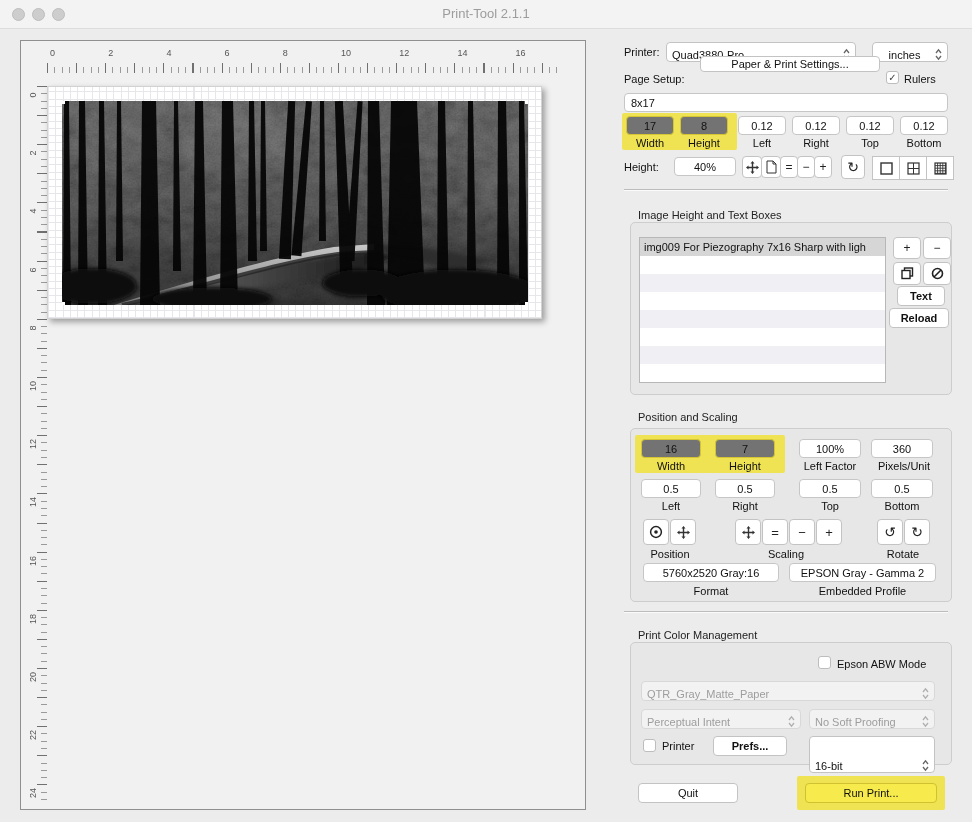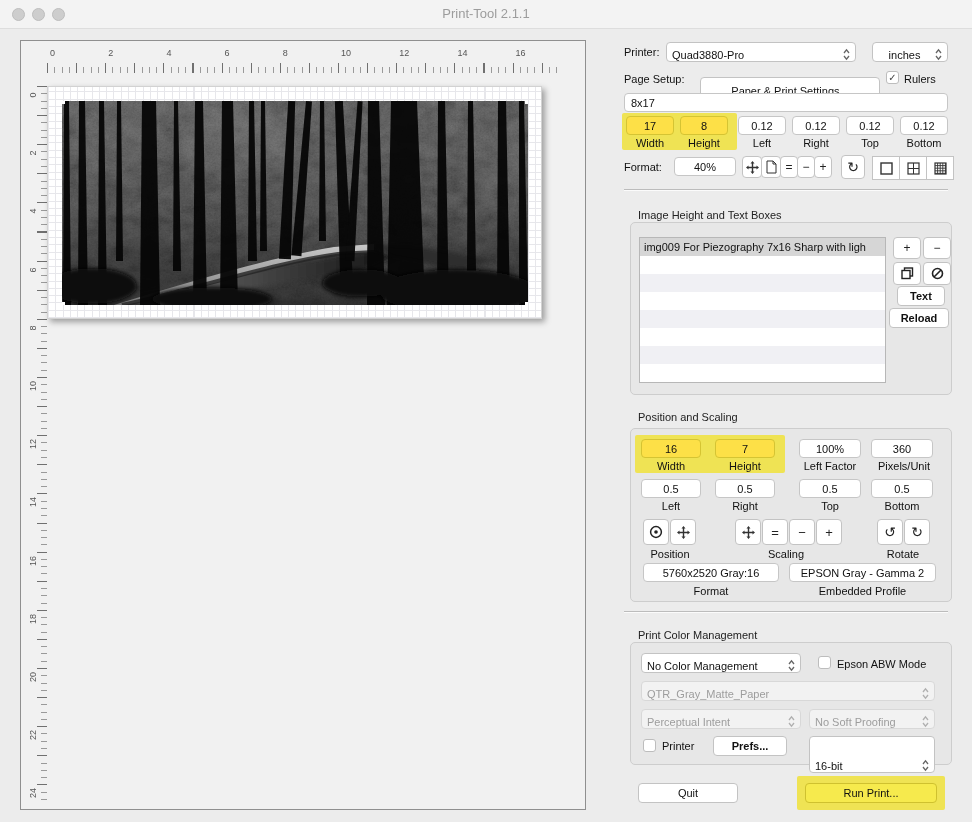--- a/index.html
+++ b/index.html
@@ -38,21 +38,21 @@
       repeating-linear-gradient(0deg,#e7e7eb 0 1px,transparent 1px 7.275px);
     box-shadow:3px 3px 6px rgba(0,0,0,0.35);}
   #pimg{position:absolute;left:14px;top:14px;width:466px;height:204px;background:#0b0b0b;}
   #pimg svg{display:block;width:100%;height:100%;}
   .handle{position:absolute;width:3px;height:3px;background:#fff;z-index:5;}
   
   .lab{position:absolute;font-size:11px;color:#111;white-space:nowrap;}
   .field{position:absolute;height:19px;line-height:19px;background:#fff;
     border:1px solid #c6c6c6;border-radius:4px;font-size:11px;text-align:center;
     box-sizing:border-box;}
-  .field.yel{background:#fde047;border-color:#d5c433;}
+  .field.yel{background:#737373;border-color:#d5c433;}
   .hl{position:absolute;background:#efe354;border-radius:2px;}
   .btn{position:absolute;background:#fff;border:1px solid #c3c3c3;border-radius:4px;
     font-size:11px;text-align:center;box-sizing:border-box;color:#111;
     display:flex;align-items:center;justify-content:center;}
   .btn.yelbtn{background:#f6ea4d;border-color:#cfc12f;}
   .sel{position:absolute;background:#fff;border:1px solid #c3c3c3;border-radius:4px;
     font-size:11px;display:flex;align-items:flex-end;padding:0 5px;box-sizing:border-box;}
   .sel .txt{overflow:hidden;white-space:nowrap;flex:1;}
   .sel .chev{margin-left:4px;flex:none;display:flex;}
   .sel.dis{color:#9d9d9d;background:#f2f2f2;border-color:#d8d8d8;}
@@ -226,41 +226,41 @@
   <div class="sel" style="left:872px;top:42px;width:76px;height:20px">
     <span class="txt" style="text-align:center">inches</span>
     <span class="chev">
         <svg width="7" height="13" viewBox="0 0 7 13">
           <path d="M1 5 L3.5 1.8 L6 5 M1 8 L3.5 11.2 L6 8" fill="none" stroke="#666" stroke-width="1.3"></path>
         </svg>
       </span>
   </div>
 
   <div class="lab" style="left:624px;top:73px">Page Setup:</div>
-  <div class="btn" style="left:700px;top:77px;width:180px;height:28px">Paper &amp; Print Settings...</div>
+  <div class="btn" style="left:700px;top:56px;width:180px;height:16px">Paper &amp; Print Settings...</div>
   <div class="cb" style="left:886px;top:71px">✓</div>
   <div class="lab" style="left:904px;top:73px">Rulers</div>
 
   <div class="field" style="left:624px;top:93px;width:324px;text-align:left;padding:0 6px">8x17</div>
 
   <div class="hl" style="left:622px;top:113px;width:115px;height:37px"></div>
   <div class="field yel" style="left:626px;top:116px;width:48px">17</div>
   <div class="field yel" style="left:680px;top:116px;width:48px">8</div>
   <div class="field" style="left:738px;top:116px;width:48px">0.12</div>
   <div class="field" style="left:792px;top:116px;width:48px">0.12</div>
   <div class="field" style="left:846px;top:116px;width:48px">0.12</div>
   <div class="field" style="left:900px;top:116px;width:48px">0.12</div>
   <div class="lab" style="left:626px;top:137px;width:48px;text-align:center">Width</div>
   <div class="lab" style="left:680px;top:137px;width:48px;text-align:center">Height</div>
   <div class="lab" style="left:738px;top:137px;width:48px;text-align:center">Left</div>
   <div class="lab" style="left:792px;top:137px;width:48px;text-align:center">Right</div>
   <div class="lab" style="left:846px;top:137px;width:48px;text-align:center">Top</div>
   <div class="lab" style="left:900px;top:137px;width:48px;text-align:center">Bottom</div>
 
-  <div class="lab" style="left:624px;top:161px">Format:</div>
+  <div class="lab" style="left:624px;top:161px">Height:</div>
   <div class="field" style="left:674px;top:157px;width:62px">40%</div>
   <div class="ibtn" style="left:742px;top:156px;width:20px;height:22px">
       <svg width="13" height="13" viewBox="0 0 13 13">
         <path d="M6.5 0 L8.5 2.5 H7.2 V5.8 H10.5 V4.5 L13 6.5 L10.5 8.5 V7.2 H7.2 V10.5 H8.5 L6.5 13 L4.5 10.5 H5.8 V7.2 H2.5 V8.5 L0 6.5 L2.5 4.5 V5.8 H5.8 V2.5 H4.5 Z" fill="#333"></path>
       </svg>
     </div>
   <div class="ibtn" style="left:761px;top:156px;width:20px;height:22px">
       <svg width="11" height="14" viewBox="0 0 11 14">
         <path d="M1 1 H7 L10 4 V13 H1 Z" fill="#fff" stroke="#333"></path>
         <path d="M7 1 V4 H10" fill="none" stroke="#333"></path>
@@ -373,28 +373,20 @@
     <div class="field" style="left:12px;top:134px;width:136px">5760x2520 Gray:16</div>
     <div class="lab" style="left:12px;top:156px;width:136px;text-align:center">Format</div>
     <div class="field" style="left:158px;top:134px;width:147px;overflow:hidden;white-space:nowrap">EPSON  Gray - Gamma 2</div>
     <div class="lab" style="left:158px;top:156px;width:147px;text-align:center">Embedded Profile</div>
   </div>
 
   <div class="divider" style="left:624px;top:611px;width:324px"></div>
 
   <div class="gtitle" style="left:638px;top:629px">Print Color Management</div>
   <div class="group" style="left:630px;top:642px;width:320px;height:121px">
-    <div class="sel" style="left:10px;top:10px;width:160px;height:20px">
-      <span class="txt">No Color Management</span>
-      <span class="chev">
-          <svg width="7" height="13" viewBox="0 0 7 13">
-            <path d="M1 5 L3.5 1.8 L6 5 M1 8 L3.5 11.2 L6 8" fill="none" stroke="#666" stroke-width="1.3"></path>
-          </svg>
-        </span>
-    </div>
     <div class="cb" style="left:187px;top:13px"></div>
     <div class="lab" style="left:206px;top:15px">Epson ABW Mode</div>
     <div class="sel dis" style="left:10px;top:38px;width:294px;height:20px">
       <span class="txt">QTR_Gray_Matte_Paper</span>
       <span class="chev">
           <svg width="7" height="13" viewBox="0 0 7 13">
             <path d="M1 5 L3.5 1.8 L6 5 M1 8 L3.5 11.2 L6 8" fill="none" stroke="#b0b0b0" stroke-width="1.3"></path>
           </svg>
         </span>
     </div>

